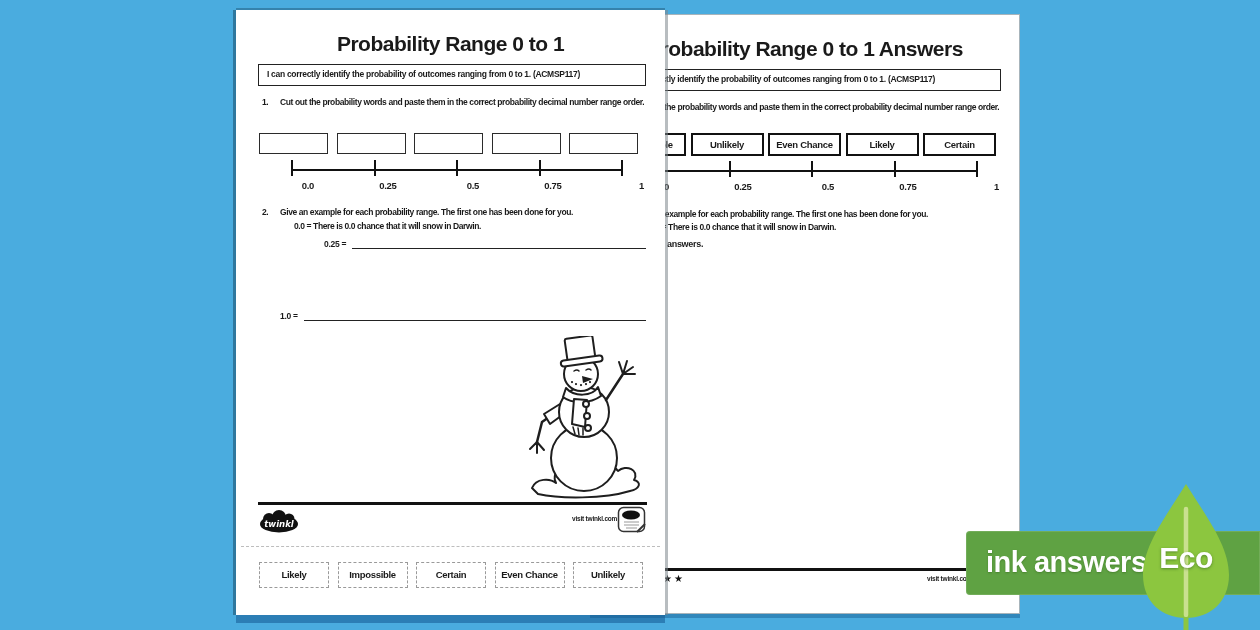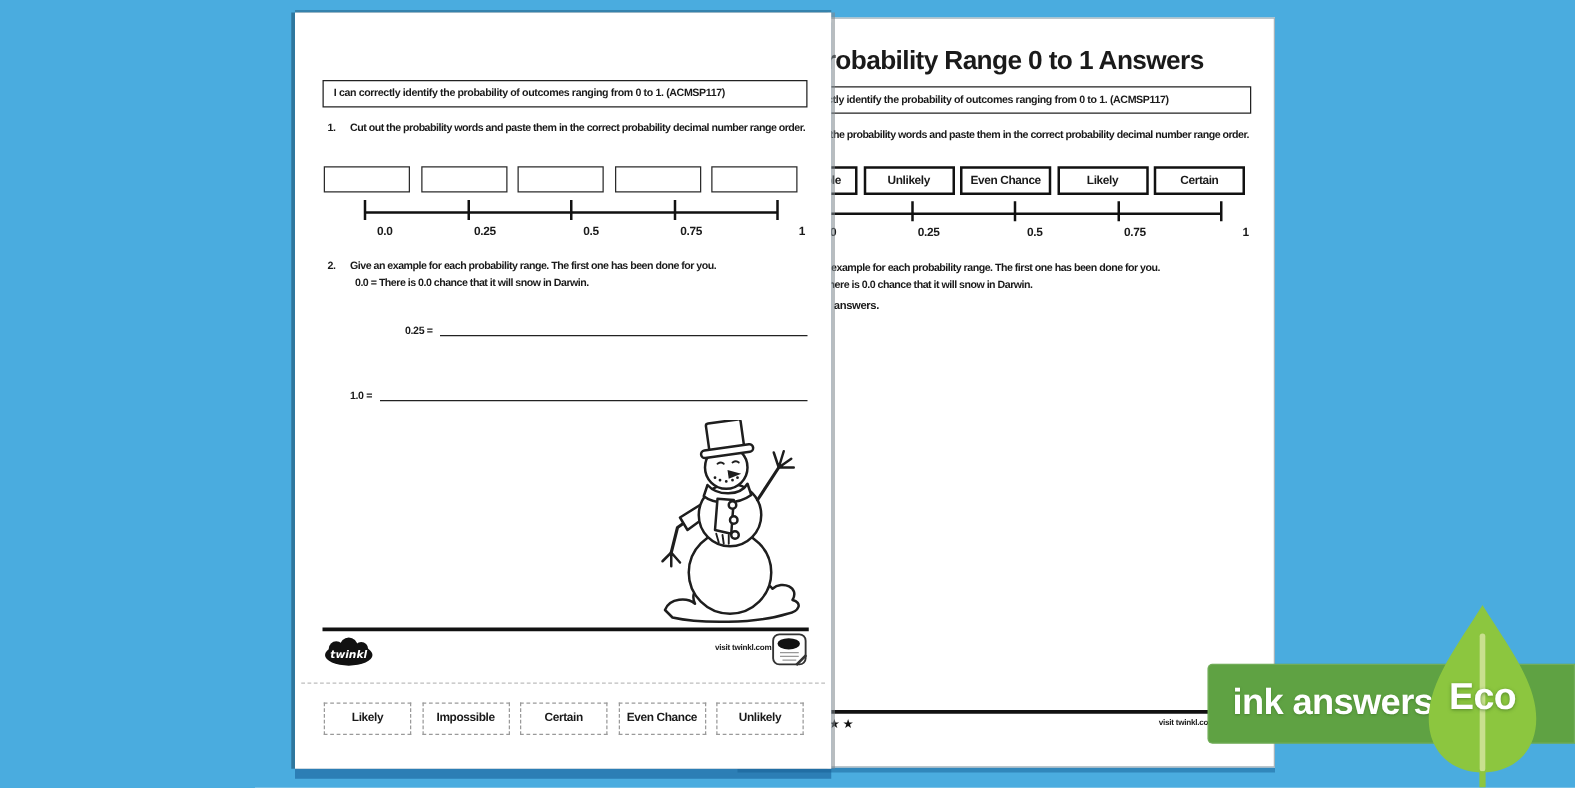--- a/index.html
+++ b/index.html
@@ -16,21 +16,21 @@
     border:1px solid #a7b4bb;box-shadow:0 4px 0 rgba(20,90,145,.45);}
 
   .ws-title{left:0;top:22px;width:100%;text-align:center;
     font-size:21px;font-weight:bold;letter-spacing:-.5px;white-space:nowrap;}
   .objective{left:22px;top:54px;width:388px;height:22px;border:1.5px solid #222;
     font-size:8.5px;font-weight:bold;letter-spacing:-.3px;line-height:19px;
     padding-left:8px;white-space:nowrap;overflow:hidden;}
   .q{display:flex;left:26px;font-size:8.5px;font-weight:bold;letter-spacing:-.4px;line-height:13px;}
   .q .qnum{position:static;width:18px;flex:none;}
   .q .qtxt{position:static;width:367px;}
-  .exline{left:48px;width:370px;font-size:8.5px;font-weight:bold;letter-spacing:-.4px;white-space:nowrap;}
+  .exline{left:58px;width:370px;font-size:8.5px;font-weight:bold;letter-spacing:-.4px;white-space:nowrap;}
 
   .slot{width:69px;height:21px;border:1.6px solid #2b2b2b;top:123px;}
   .ansbox{width:73px;height:23px;border:2px solid #111;top:118px;
     font-size:9.5px;font-weight:bold;letter-spacing:-.3px;text-align:center;line-height:20px;white-space:nowrap;}
 
   .nl-line{height:2px;background:#111;}
   .nl-tick{width:2px;height:16px;background:#111;}
   .nl-lab{width:44px;text-align:right;font-size:9.5px;font-weight:bold;letter-spacing:-.3px;}
 
   .ans-row{left:44px;width:366px;display:flex;align-items:flex-end;
@@ -98,20 +98,21 @@
     <div class="exline" style="top:207px;">0.0 = There is 0.0 chance that it will snow in Darwin.</div>
 
     <div class="note-bold" style="left:76px;top:224px;">answers.</div>
 
     <div class="footer-line" style="top:553px;width:386px;left:24px;"></div>
     <div class="stars" style="left:72px;top:558px;">★★</div>
     <div class="visit" style="left:336px;top:560px;">visit twinkl.com</div>
   </div>
 
   <div class="page page-front">
+    <div class="ws-title">Probability Range 0 to 1</div>
     <div class="objective">I can correctly identify the probability of outcomes ranging from 0 to 1. (ACMSP117)</div>
 
     <div class="q" style="top:86px;">
       <span class="qnum">1.</span>
       <span class="qtxt">Cut out the probability words and paste them in the correct probability decimal number range order.</span>
     </div>
 
     <div class="slot" style="left:23px;"></div>
     <div class="slot" style="left:100.5px;"></div>
     <div class="slot" style="left:178px;"></div>
@@ -129,21 +130,21 @@
     <div class="nl-lab" style="left:199px;top:170px;">0.5</div>
     <div class="nl-lab" style="left:281.5px;top:170px;">0.75</div>
     <div class="nl-lab" style="left:364px;top:170px;">1</div>
 
     <div class="q" style="top:196px;">
       <span class="qnum">2.</span>
       <span class="qtxt">Give an example for each probability range. The first one has been done for you.</span>
     </div>
     <div class="exline" style="top:211px;">0.0 = There is 0.0 chance that it will snow in Darwin.</div>
 
-    <div class="ans-row" style="top:249px;padding-left:44px;">
+    <div class="ans-row" style="top:229px;padding-left:44px;">
       <span class="lbl">0.25 =</span>
         <span class="ln"></span>
     </div>
     <div class="ans-row" style="top:301px;">
       <span class="lbl">1.0 =</span>
         <span class="ln"></span>
     </div>
 
     <svg class="snowman" style="left:286px;top:326px;" width="130" height="168" viewBox="0 0 130 168">
       <g fill="#ffffff" stroke="#1e1e1e" stroke-width="2" stroke-linecap="round" stroke-linejoin="round">

